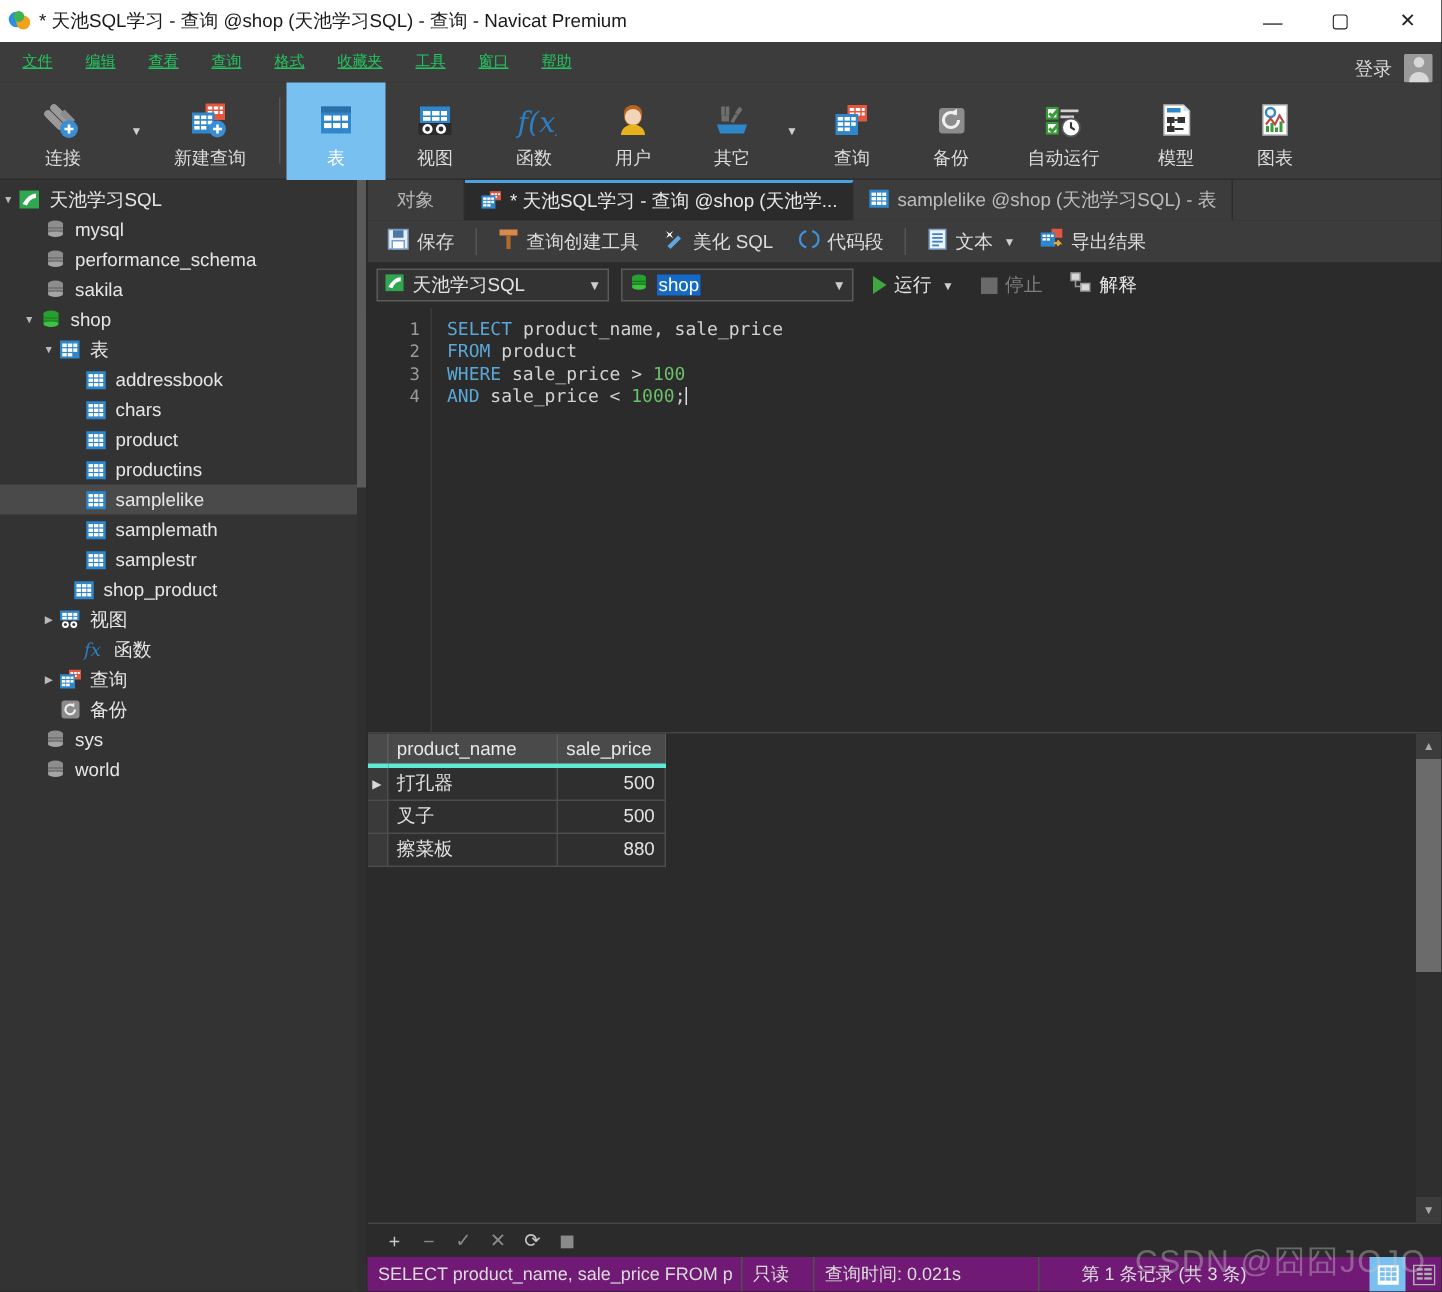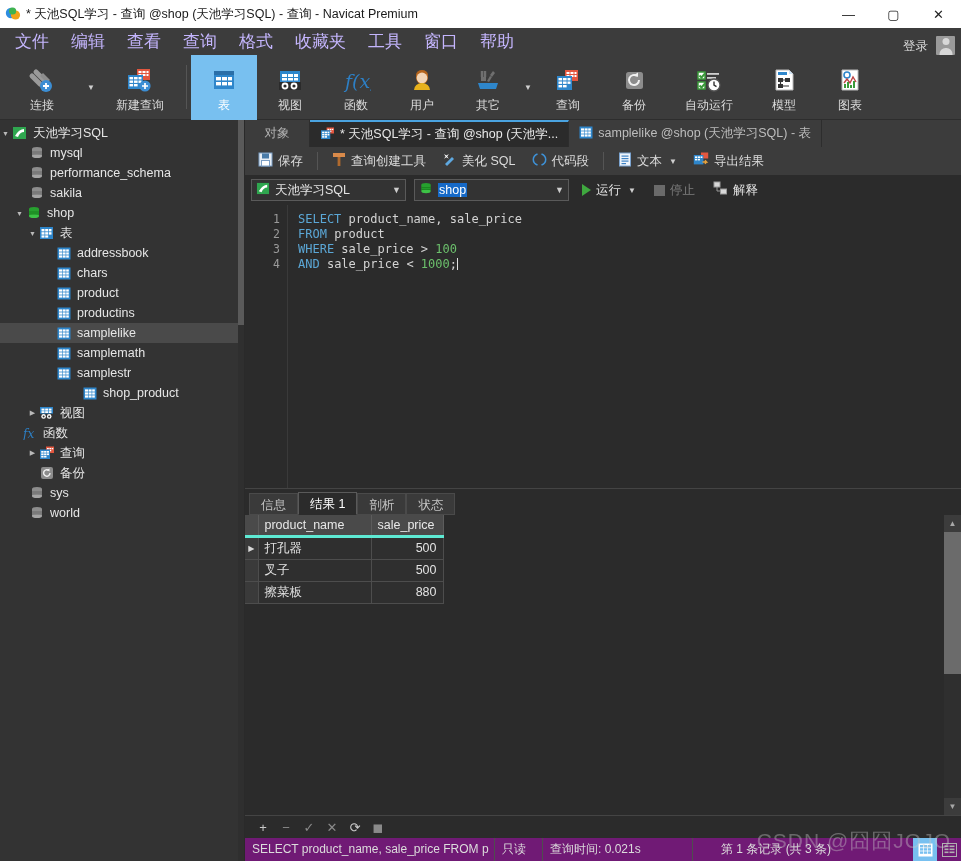--- a/index.html
+++ b/index.html
@@ -22,21 +22,21 @@
   .titlebar .logo { width:26px; display:flex; align-items:center; justify-content:center; }
   .titlebar .title { flex:1; white-space:nowrap; overflow:hidden; }
   .winbtns { display:flex; height:28px; }
   .winbtn { width:45px; height:28px; display:flex; align-items:center; justify-content:center; color:#222; font-size:13px; }
 
   
   .menubar {
     height:27px; background:#3c3c3c; display:flex; align-items:center;
     flex:0 0 27px; padding-left:4px; position:relative;
   }
-  .menuitem { padding:0 11px; height:27px; line-height:27px; color:#c4b5fd; font-size:17px; white-space:nowrap; }
+  .menuitem { padding:0 11px; height:27px; line-height:27px; color:#22c55e; font-size:10px; white-space:nowrap;text-decoration:underline; }
   .menu-right { position:absolute; right:0; top:0; height:27px; display:flex; align-items:flex-end; padding-right:6px; }
   .login-link { color:#dcdcdc; font-size:12.5px; margin-right:8px; }
   .avatar-mini { width:19px; height:19px; background:#9a9a9a; border-radius:1px; position:relative; overflow:hidden; }
   .avatar-mini::before { content:""; position:absolute; left:50%; top:2px; transform:translateX(-50%); width:7px; height:7px; border-radius:50%; background:#d8d8d8; }
   .avatar-mini::after { content:""; position:absolute; left:50%; bottom:-1px; transform:translateX(-50%); width:13px; height:8px; border-radius:6px 6px 0 0; background:#d8d8d8; }
 
   
   .toolbar {
     height:65px; background:#3c3c3c; display:flex; align-items:stretch;
     flex:0 0 65px; border-bottom:1px solid #2d2d2d; position:relative;
@@ -636,21 +636,21 @@
                   <rect x="9.2" y="5.4" width="2.6" height="2.2"></rect>
                   <rect x="2" y="8.4" width="3" height="2.2"></rect>
                   <rect x="5.6" y="8.4" width="3" height="2.2"></rect>
                   <rect x="9.2" y="8.4" width="2.6" height="2.2"></rect>
                 </g>
               </svg>
           </span>
           <span>samplestr</span>
         </div>
 
-        <div class="node" style="padding-left:70px">
+        <div class="node" style="padding-left:36px">
           <span class="arrow empty">▶</span>
           <span class="nico">
             <svg width="14" height="13" viewBox="0 0 14 13">
                 <rect x="0.5" y="0.5" width="13" height="12" fill="#2e86cb"></rect>
                 <g fill="#fff">
                   <rect x="2" y="2.4" width="3" height="2.2"></rect>
                   <rect x="5.6" y="2.4" width="3" height="2.2"></rect>
                   <rect x="9.2" y="2.4" width="2.6" height="2.2"></rect>
                   <rect x="2" y="5.4" width="3" height="2.2"></rect>
                   <rect x="5.6" y="5.4" width="3" height="2.2"></rect>
@@ -680,21 +680,21 @@
                 <rect x="0.5" y="7.6" width="14" height="5.6" fill="#333"></rect>
                 <circle cx="4.6" cy="10.4" r="2.3" fill="#fff"></circle>
                 <circle cx="4.6" cy="10.4" r="1" fill="#333"></circle>
                 <circle cx="10.2" cy="10.4" r="2.3" fill="#fff"></circle>
                 <circle cx="10.2" cy="10.4" r="1" fill="#333"></circle>
               </svg>
           </span>
           <span>视图</span>
         </div>
 
-        <div class="node" style="padding-left:10px">
+        <div class="node" style="padding-left:43px">
           <span class="arrow empty">▶</span>
           <span class="nico">
             <svg width="16" height="14" viewBox="0 0 16 14">
                 <text x="1" y="11.5" font-family="DejaVu Serif, serif" font-style="italic" font-size="12" fill="#2d7fc4">fx</text>
               </svg>
           </span>
           <span>函数</span>
         </div>
 
         <div class="node" style="padding-left:27px">
@@ -948,26 +948,20 @@
         </div>
         <div class="code">
           <div class="ln"><span class="kw">SELECT</span><span class="pl"> product_name, sale_price</span></div>
           <div class="ln"><span class="kw">FROM</span><span class="pl"> product</span></div>
           <div class="ln"><span class="kw">WHERE</span><span class="pl"> sale_price &gt; </span><span class="num">100</span></div>
           <div class="ln"><span class="kw">AND</span><span class="pl"> sale_price &lt; </span><span class="num">1000</span><span class="pl">;</span><span class="caret-b"></span></div>
         </div>
       </div>
 
       <div class="results">
-        <div class="rtabs">
-          <div class="rtab">信息</div>
-          <div class="rtab active">结果 1</div>
-          <div class="rtab">剖析</div>
-          <div class="rtab">状态</div>
-        </div>
         <div class="gridwrap">
           <div class="grid">
             <table class="rg">
               <thead>
                 <tr>
                   <th class="mark"></th>
                   <th style="width:113px">product_name</th>
                   <th style="width:72px">sale_price</th>
                 </tr>
               </thead>

